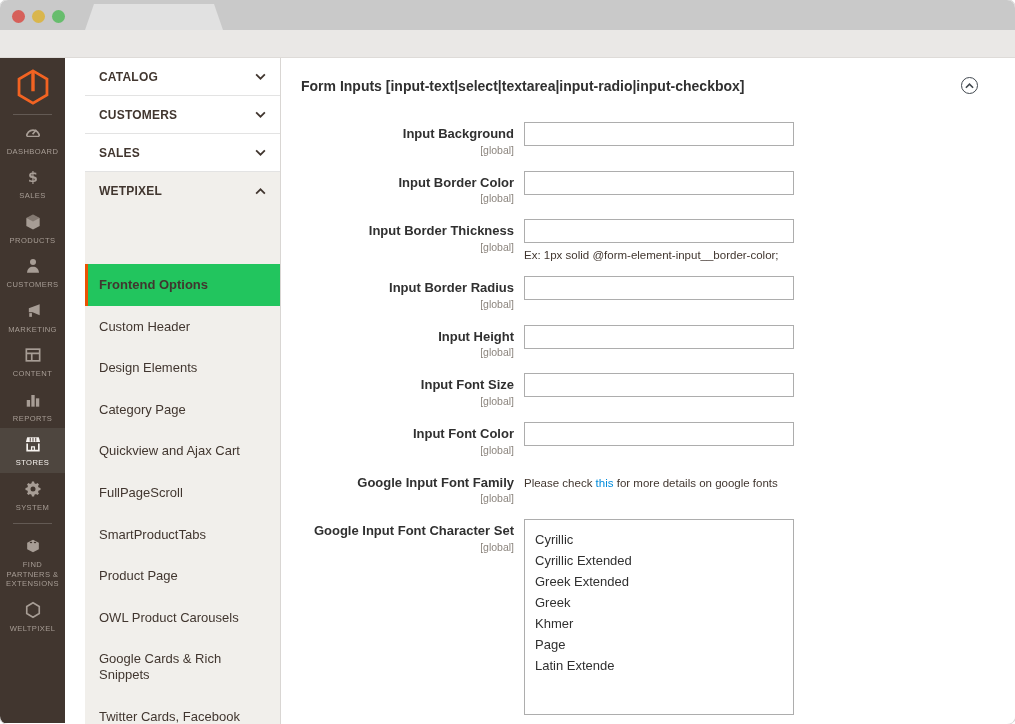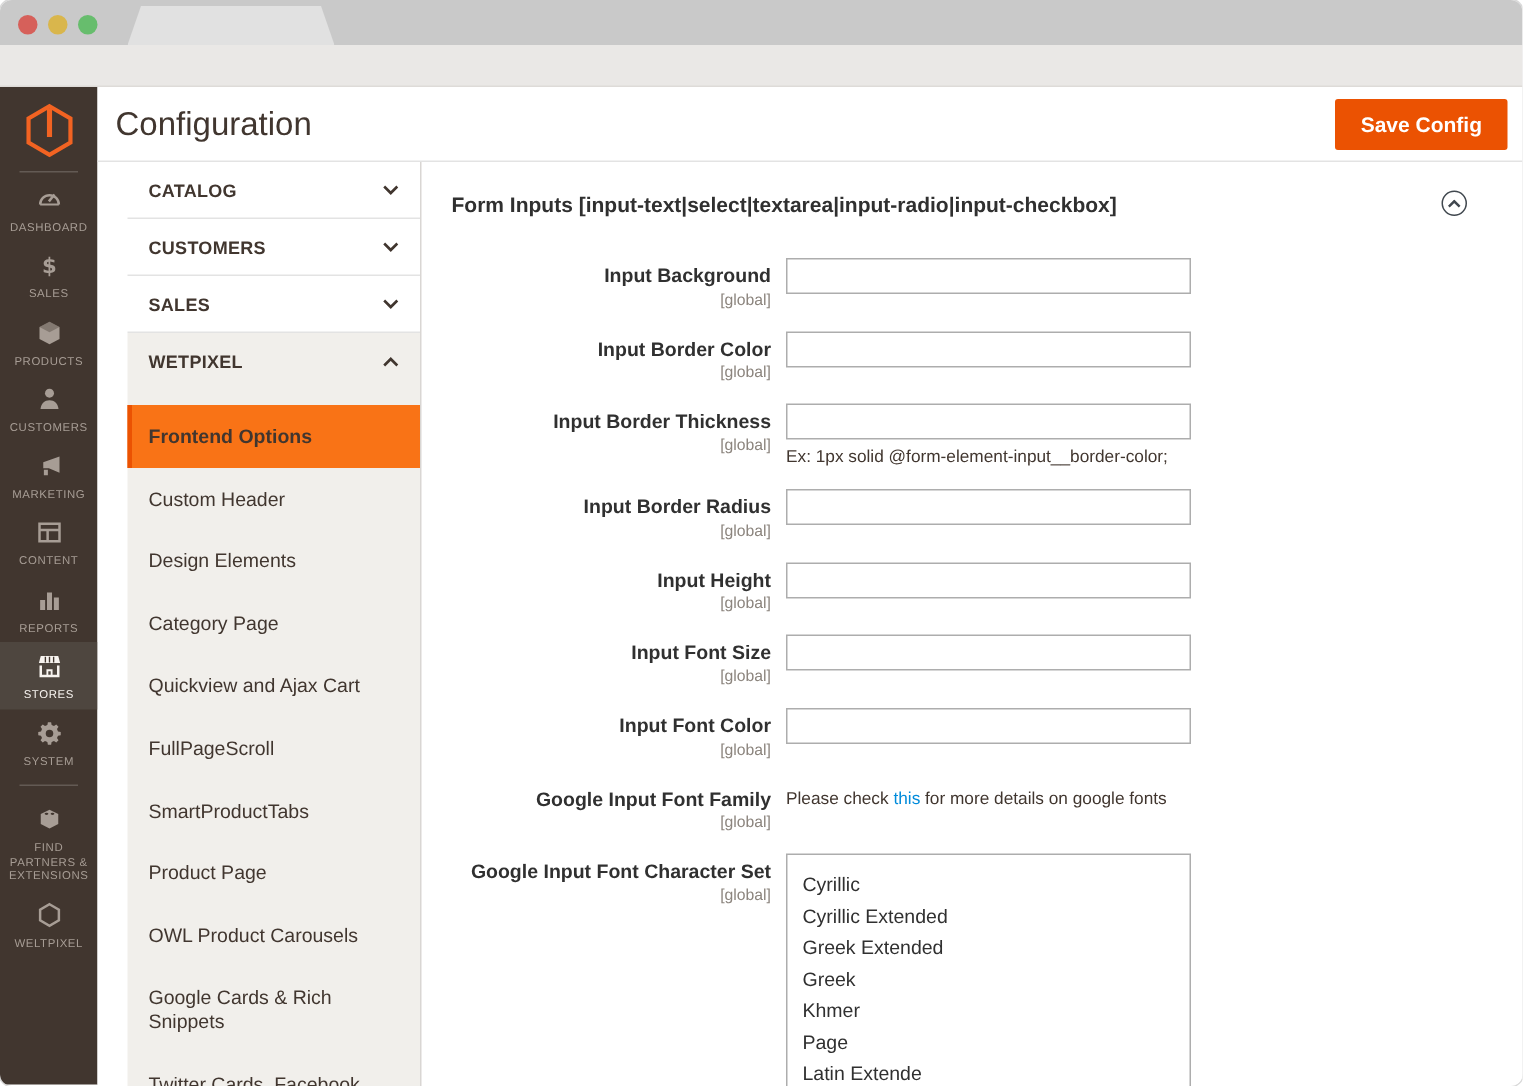--- a/index.html
+++ b/index.html
@@ -44,22 +44,22 @@
   
   .config-nav{width:216px;flex-shrink:0;padding-left:20px;display:flex;flex-direction:column;}
   .nav-inner{flex:1;border-right:1px solid #d9d6d3;display:flex;flex-direction:column;}
   .nav-section{height:38px;display:flex;align-items:center;padding:0 14px;
     border-bottom:1px solid #e3e3e3;font-weight:bold;font-size:12px;color:#41362f;
     letter-spacing:.2px;cursor:pointer;}
   .nav-section .chev{margin-left:auto;display:flex;}
   .nav-section.expanded{background:#f1efeb;border-bottom:none;}
   .sub-panel{background:#f1efeb;flex:1;padding-top:10px;}
   .sub-item{padding:13px 14px;font-size:13px;color:#41362f;cursor:pointer;line-height:1.2;}
-  .sub-item.active{background:#f97316;border-left:3px solid var(--accent,#eb5202);
-    padding-left:11px;font-weight:bold;}
+  .sub-item.active{background:#22c55e;border-left:3px solid var(--accent,#eb5202);
+    padding-left:11px;font-weight:bold;margin-top:44px;}
   
   .main{flex:1;padding:19px 20px 0;min-width:0;}
   .section-header{display:flex;align-items:flex-end;}
   .section-title{font-size:14px;font-weight:bold;color:#303030;}
   .collapse-btn{margin-left:auto;margin-right:17px;width:17px;height:17px;border:1.5px solid #41484f;
     border-radius:50%;display:flex;align-items:center;justify-content:center;cursor:pointer;background:#fff;}
   .form{margin-top:28px;}
   .form-row{display:flex;margin-bottom:15px;}
   .label-col{width:213px;flex-shrink:0;text-align:right;padding-top:4px;}
   .f-label{font-size:13px;font-weight:bold;color:#303030;line-height:1.2;}
@@ -203,24 +203,20 @@
               <svg viewBox="0 0 24 24" fill="none" stroke="currentColor" stroke-width="2">
                 <path d="M12 3.4 19.5 7.7v8.6L12 20.6 4.5 16.3V7.7z"></path>
               </svg>
             </span>
             <div class="mi-label">WELTPIXEL</div>
           </div>
         </div>
     </nav>
 
     <div class="right-col">
-      <header class="page-header">
-        <h1 class="page-title" style="font-weight:normal;margin:0;">Configuration</h1>
-        <button class="save-btn">Save Config</button>
-      </header>
 
       <div class="body-row">
         <aside class="config-nav">
           <div class="nav-inner" id="nav-inner">
               <div class="nav-section">
                 <span>CATALOG</span>
                 <span class="chev">
                   <svg width="11" height="7" viewBox="0 0 12 8" fill="none" stroke="#41362f" stroke-width="2">
                     <path d="M1 1.5 6 6.5 11 1.5"></path>
                   </svg>

